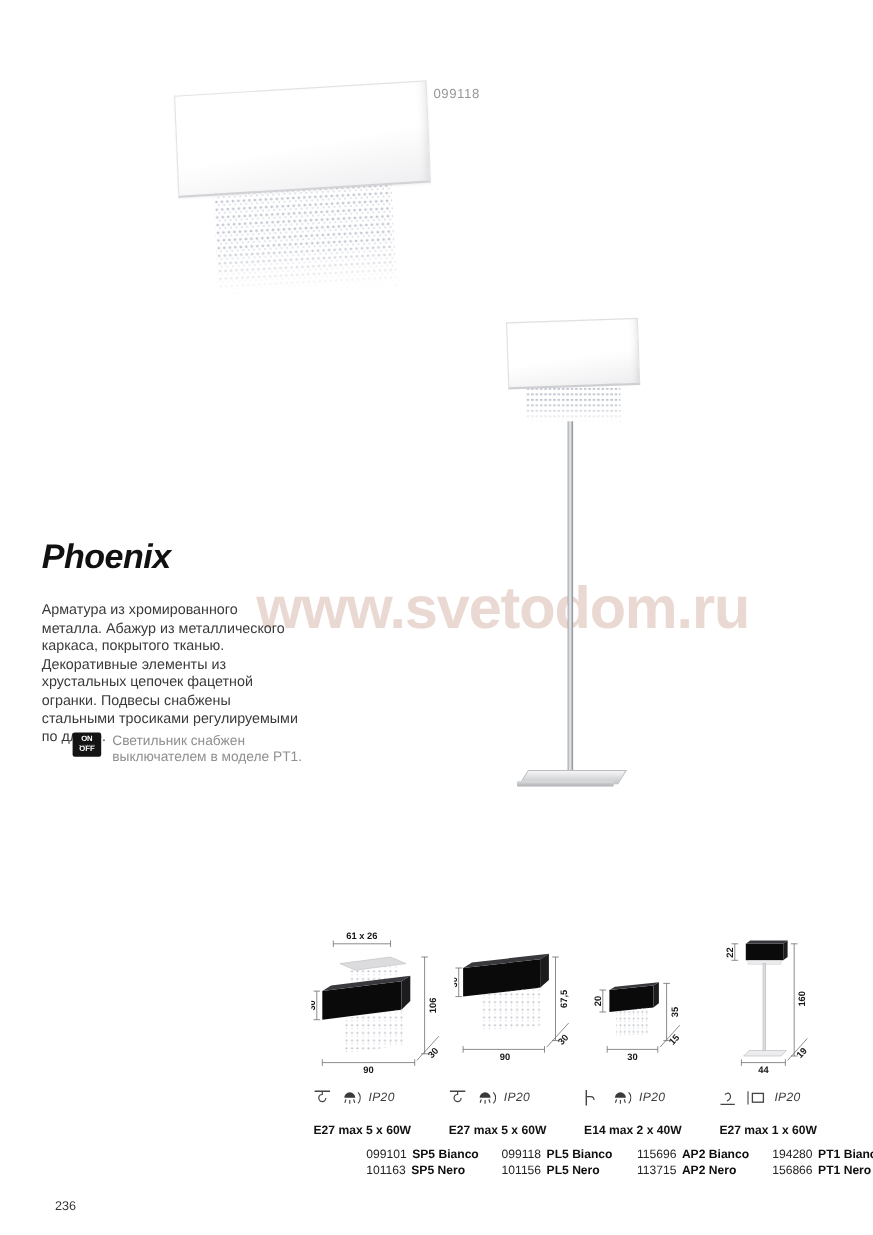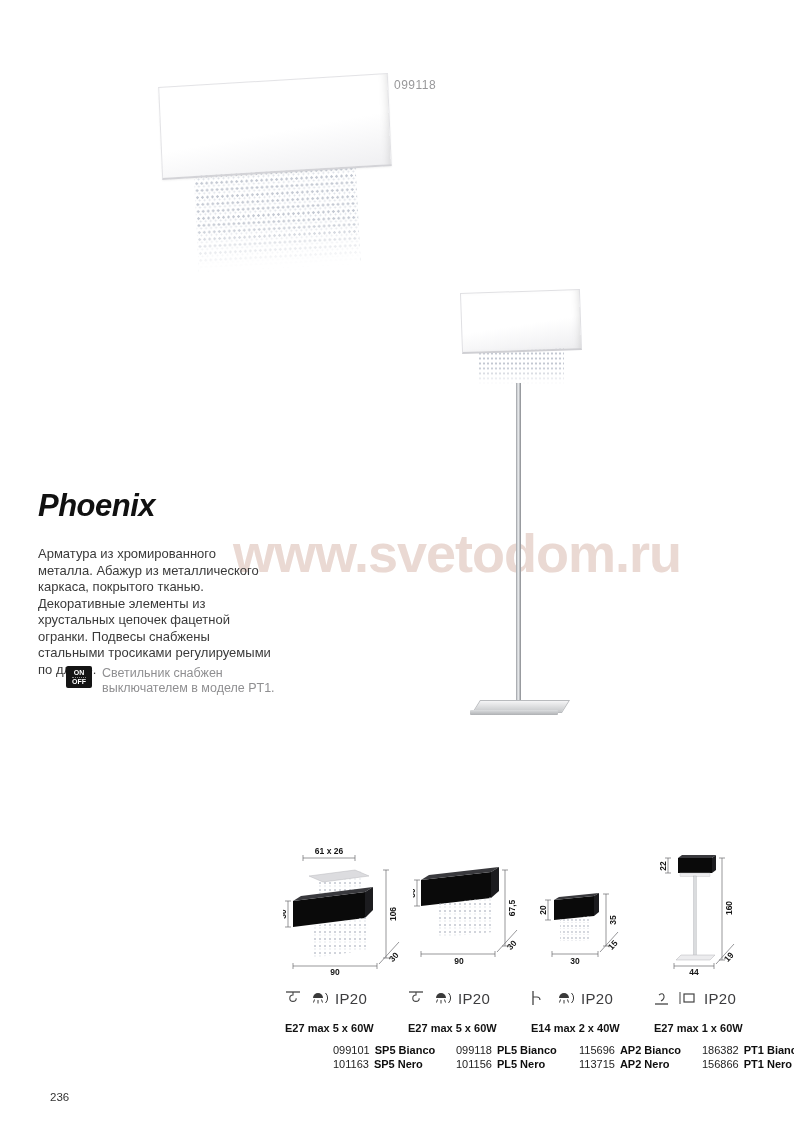--- a/index.html
+++ b/index.html
@@ -89,21 +89,21 @@
   .note-text{font-size:12.5px;line-height:15px;color:#8f8f91;}
 
   
   svg text{font-family:"Liberation Sans",sans-serif;font-size:8.5px;font-weight:700;fill:#161616;}
   svg .dim{stroke:#6a6a6e;stroke-width:.7;fill:none;}
   svg .outline{stroke:#b9b9bd;stroke-width:.5;}
 
   
   .spec{width:118px;z-index:3;}
   .spec .icons{display:flex;align-items:center;gap:7px;height:20px;}
-  .ip{font-size:15px;color:#3c3c3e;letter-spacing:.3px;}
+  .ip{font-size:11px;color:#3c3c3e;letter-spacing:.3px;font-style:italic;}
   .lamp{margin-top:14px;font-size:11px;font-weight:700;color:#121212;white-space:nowrap;}
   .variants{margin-top:10px;font-size:11px;line-height:13.5px;color:#232323;white-space:nowrap;}
   .variants b{color:#0e0e0e;}
   .variants .code{font-weight:400;margin-right:5px;padding-left:48px;}
 
   .page-num{left:50px;top:1091px;font-size:11.5px;color:#333;z-index:3;}
 </style>
 </head>
 <body>
 
@@ -331,21 +331,21 @@
       </svg>
       <svg width="19" height="16" viewBox="0 0 19 16">
         <line x1="2" y1="2" x2="2" y2="14" stroke="#444" stroke-width="1"></line>
         <rect x="6" y="4" width="10" height="8" fill="none" stroke="#444" stroke-width="1.2"></rect>
       </svg>
       <span class="ip">IP20</span>
     </div>
     <div class="lamp">E27 max 1 x 60W</div>
     <div class="variants">
       <div>
-        <span class="code">186382</span><b>PT1 Bianco</b>
+        <span class="code">194280</span><b>PT1 Bianco</b>
       </div>
       <div>
         <span class="code">156866</span><b>PT1 Nero</b>
       </div>
     </div>
   </div>
 
   <div class="abs page-num">236</div>
 
 </div>

